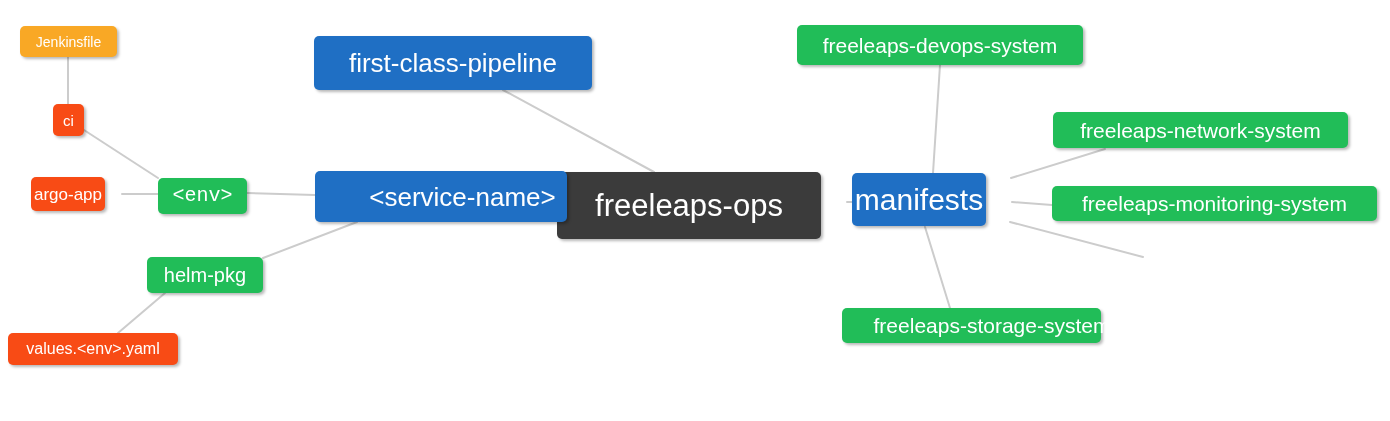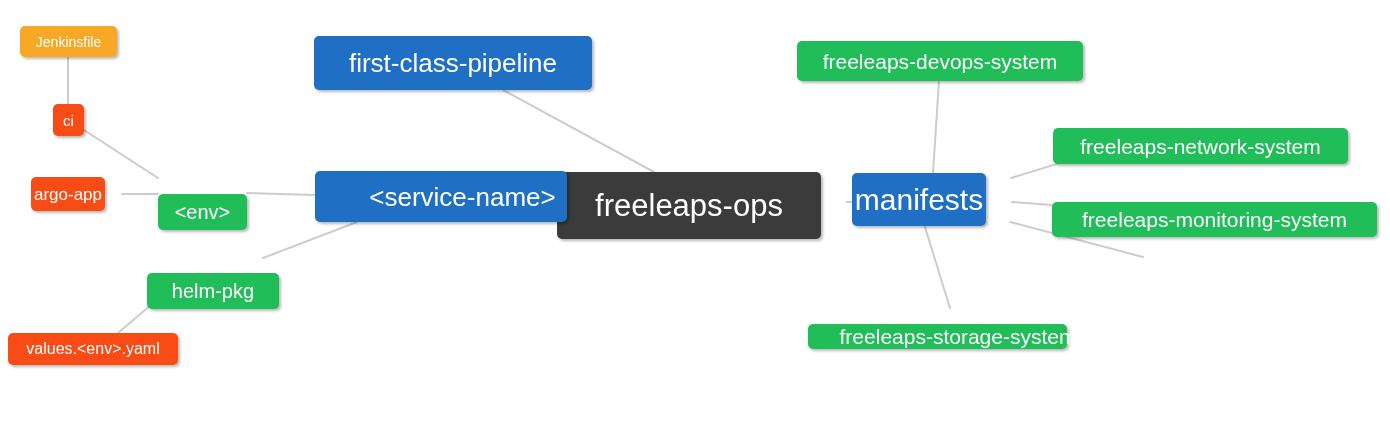--- a/index.html
+++ b/index.html
@@ -30,21 +30,21 @@
     color: var(--text, #ffffff);
     border-radius: 5px;
     box-shadow: 2px 2px 3px rgba(0,0,0,0.28);
     white-space: nowrap;
     box-sizing: border-box;
     cursor: default;
     line-height: 1;
   }
   .role-root   { background: var(--root,   #3b3b3b); }
   .role-branch { background: var(--branch, #1f6fc4); }
-  .role-green  { background: var(--green,  #21bd58); margin-top: 16px; }
+  .role-green  { background: var(--green,  #21bd58); }
   .role-red    { background: var(--red,    #f84b15); }
   .role-amber  { background: var(--amber,  #f9a825); }
 </style>
 </head>
 <body>
 
 <div class="stage" style="--bg: #ffffff; --edge: #cccccc; --text: #ffffff; --root: #3b3b3b; --branch: #1f6fc4; --green: #21bd58; --red: #f84b15; --amber: #f9a825;">
   <svg class="edges-layer" id="edges-layer" viewBox="0 0 1390 421" xmlns="http://www.w3.org/2000/svg">
       <line x1="654" y1="172" x2="503" y2="90" class="edge"></line>
       <line x1="584" y1="203" x2="567" y2="198" class="edge"></line>
@@ -59,23 +59,23 @@
       <line x1="1011" y1="178" x2="1105" y2="149" class="edge"></line>
       <line x1="1012" y1="202" x2="1052" y2="205" class="edge"></line>
       <line x1="1010" y1="222" x2="1143" y2="257" class="edge"></line>
       <line x1="925" y1="227" x2="950" y2="308" class="edge"></line>
     </svg>
 
 <div class="node role-root" style="left: 557px; top: 172px; width: 264px; height: 67px; font-size: 31px;">freeleaps-ops</div>
     <div class="node role-branch" style="left: 314px; top: 36px; width: 278px; height: 54px; font-size: 26px;">first-class-pipeline</div>
     <div class="node role-branch" style="left: 315px; top: 171px; width: 252px; height: 51px; font-size: 26px; padding-left: 43px;">&lt;service-name&gt;</div>
     <div class="node role-branch" style="left: 852px; top: 173px; width: 134px; height: 53px; font-size: 30px;">manifests</div>
-    <div class="node role-green" style="left: 158px; top: 178px; width: 89px; height: 36px; font-size: 20px;">&lt;env&gt;</div>
-    <div class="node role-green" style="left: 147px; top: 257px; width: 132px; height: 36px; font-size: 20px;">helm-pkg</div>
+    <div class="node role-green" style="left: 158px; top: 178px; width: 89px; height: 36px; font-size: 20px; font-family: Liberation Mono, monospace;">&lt;env&gt;</div>
+    <div class="node role-green" style="left: 147px; top: 257px; width: 116px; height: 36px; font-size: 20px;">helm-pkg</div>
     <div class="node role-red" style="left: 53px; top: 104px; width: 31px; height: 32px; font-size: 15px;">ci</div>
     <div class="node role-red" style="left: 31px; top: 177px; width: 74px; height: 34px; font-size: 17px;">argo-app</div>
     <div class="node role-red" style="left: 8px; top: 333px; width: 170px; height: 32px; font-size: 16px;">values.&lt;env&gt;.yaml</div>
     <div class="node role-amber" style="left: 20px; top: 26px; width: 97px; height: 31px; font-size: 14px;">Jenkinsfile</div>
     <div class="node role-green" style="left: 797px; top: 25px; width: 286px; height: 40px; font-size: 21px;">freeleaps-devops-system</div>
     <div class="node role-green" style="left: 1053px; top: 112px; width: 295px; height: 36px; font-size: 21px;">freeleaps-network-system</div>
     <div class="node role-green" style="left: 1052px; top: 186px; width: 325px; height: 35px; font-size: 21px;">freeleaps-monitoring-system</div>
-    <div class="node role-green" style="left: 808px; top: 308px; width: 259px; height: 25px; font-size: 21px; padding-left: 41px;">freeleaps-storage-system</div>
+    <div class="node role-green" style="left: 842px; top: 308px; width: 259px; height: 35px; font-size: 21px; padding-left: 41px;">freeleaps-storage-system</div>
   </div>
 
 </body></html>

